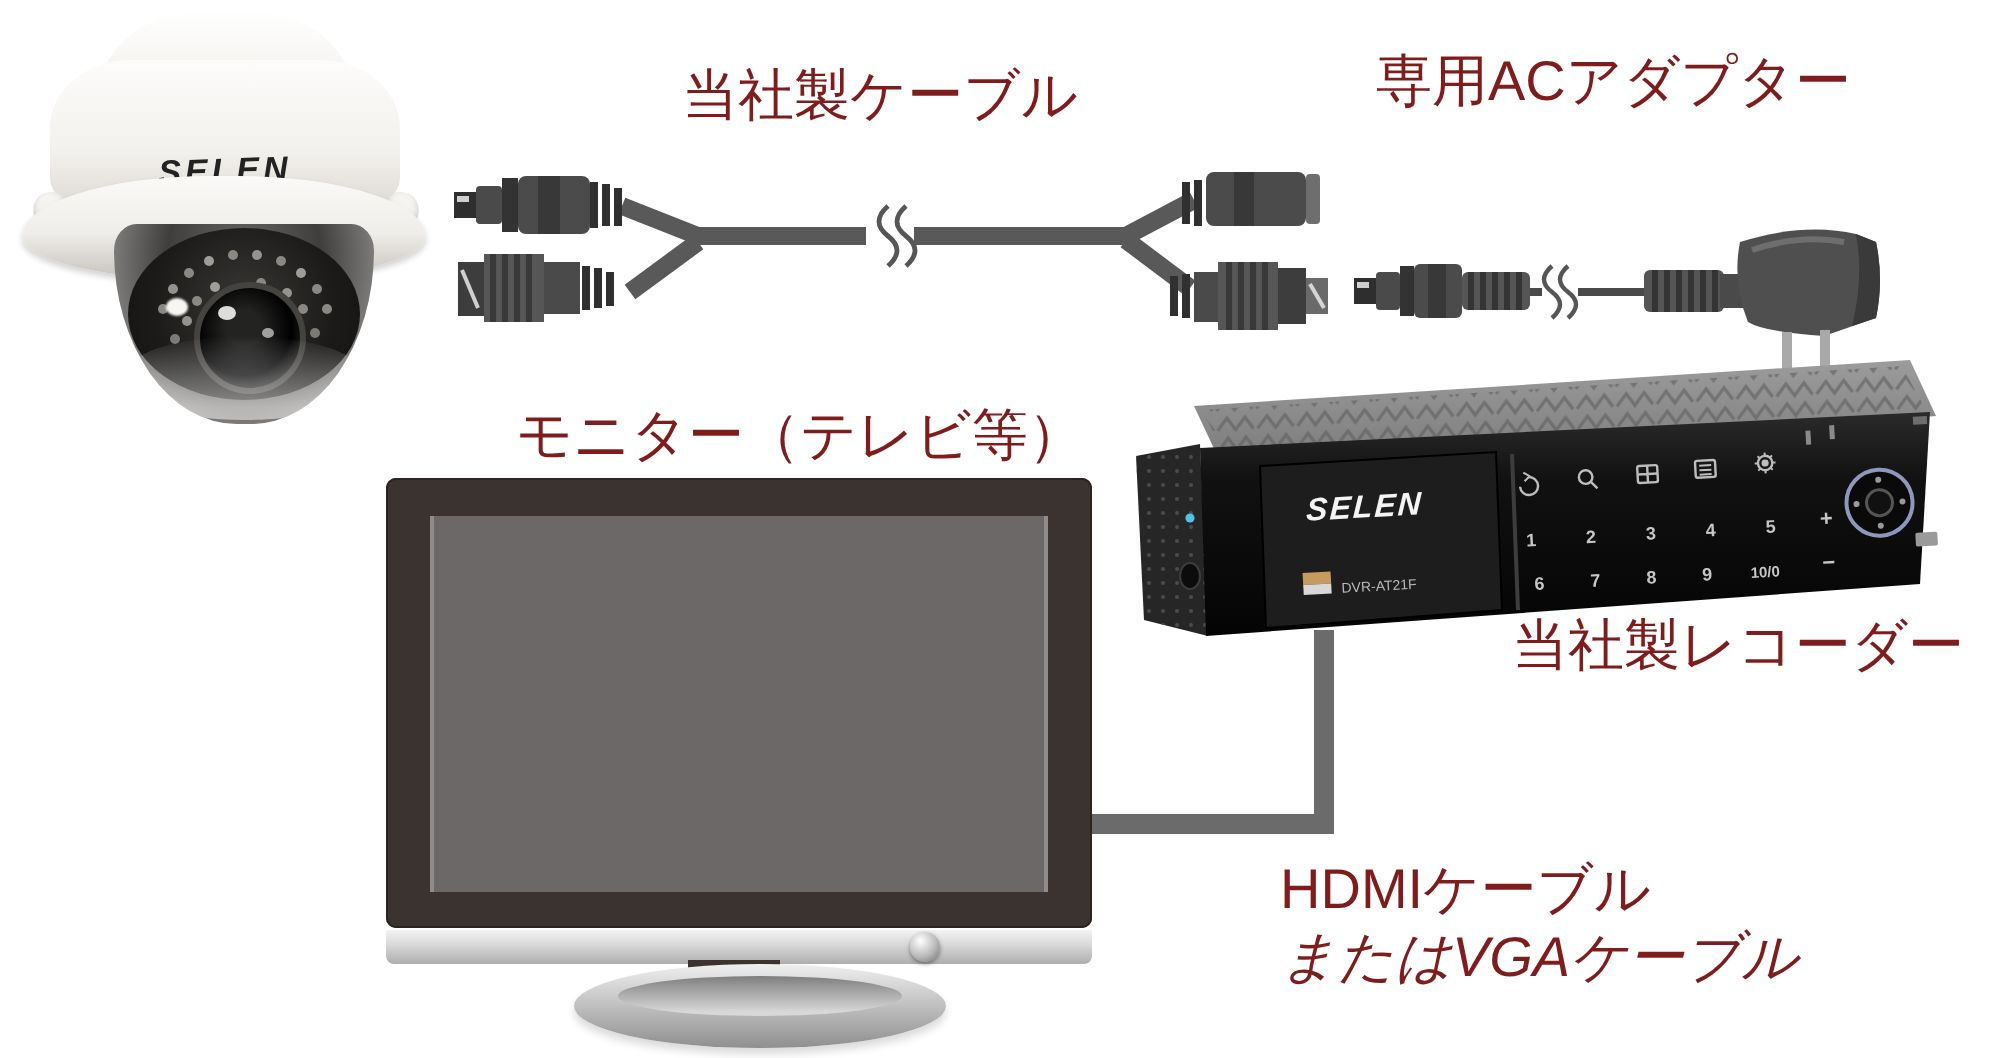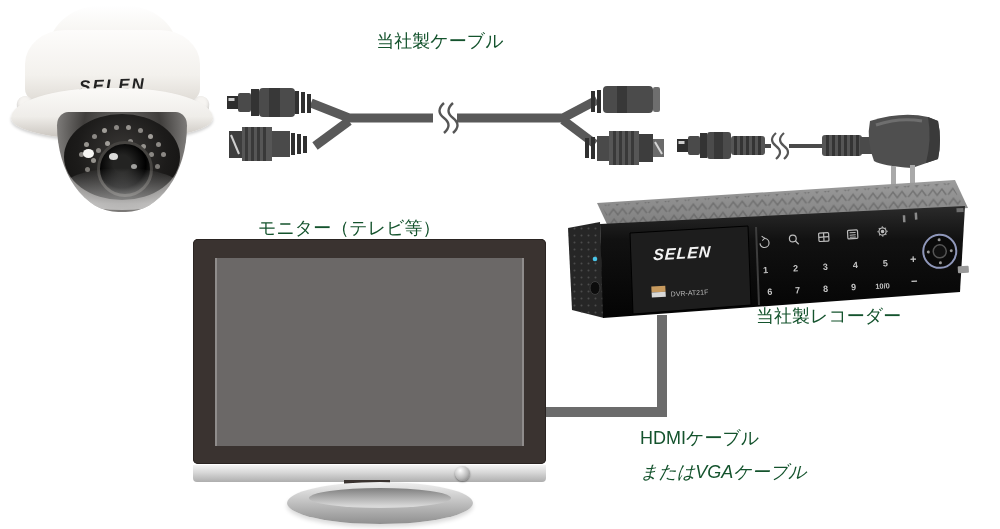--- a/index.html
+++ b/index.html
@@ -1,18 +1,18 @@
 <!DOCTYPE html>
 <html><head>
 <meta charset="utf-8">
 <style>
   html,body{margin:0;padding:0;background:#fff;}
   .stage{position:relative;width:1000px;height:529px;background:#ffffff;overflow:hidden;
          font-family:"Liberation Sans","DejaVu Sans",sans-serif;}
-  .jp{position:absolute;white-space:nowrap;color:#14532d;font-size:18px;line-height:1.2;}
+  .jp{position:absolute;white-space:nowrap;color:#7f1d1d;font-size:28px;line-height:1.2;}
   .jp.center{text-align:center;}
 
   
   .camera{position:absolute;left:5px;top:2px;width:210px;height:218px;}
   .cam-cap{position:absolute;left:45px;top:3px;width:126px;height:52px;
            background:linear-gradient(180deg,#ffffff 0%,#f4f2ee 70%,#e8e5e0 100%);
            border-radius:50% 50% 30% 30%/90% 90% 25% 25%;}
   .cam-body{position:absolute;left:20px;top:28px;width:175px;height:75px;
             background:linear-gradient(180deg,#fdfcfb 0%,#f3f1ed 60%,#ddd9d3 100%);
             border-radius:40px 40px 22px 22px/34px 34px 16px 16px;}
@@ -99,21 +99,22 @@
       <div class="dome-spot2"></div>
       <div class="dome-lens">
         <div class="lens-hl1"></div>
         <div class="lens-hl2"></div>
       </div>
       <div class="dome-shine"></div>
     </div>
   </div>
 
   <div class="jp center" style="left:320px;top:31px;width:240px;">当社製ケーブル</div>
-  <div class="jp" style="left:258px;top:201px;margin-top:17px;">モニター（テレビ等）</div>
+  <div class="jp" style="left:688px;top:24px;">専用ACアダプター</div>
+  <div class="jp" style="left:258px;top:201px;">モニター（テレビ等）</div>
   <div class="jp" style="left:640px;top:428px;">HDMIケーブル</div>
   <div class="jp" style="left:756px;top:306px;">当社製レコーダー</div>
   <div class="jp" style="left:640px;top:462px;font-style:italic;">またはVGAケーブル</div>
 
   <svg class="ycable" viewBox="0 0 445 100">
     <g stroke="#595959" stroke-width="9" fill="none" stroke-linejoin="round">
       <path d="M86,37 L124,52 L208,52"></path>
       <path d="M90,80 L124,55"></path>
       <path d="M232,52 L338,52 L372,34"></path>
       <path d="M338,54 L370,78"></path>

